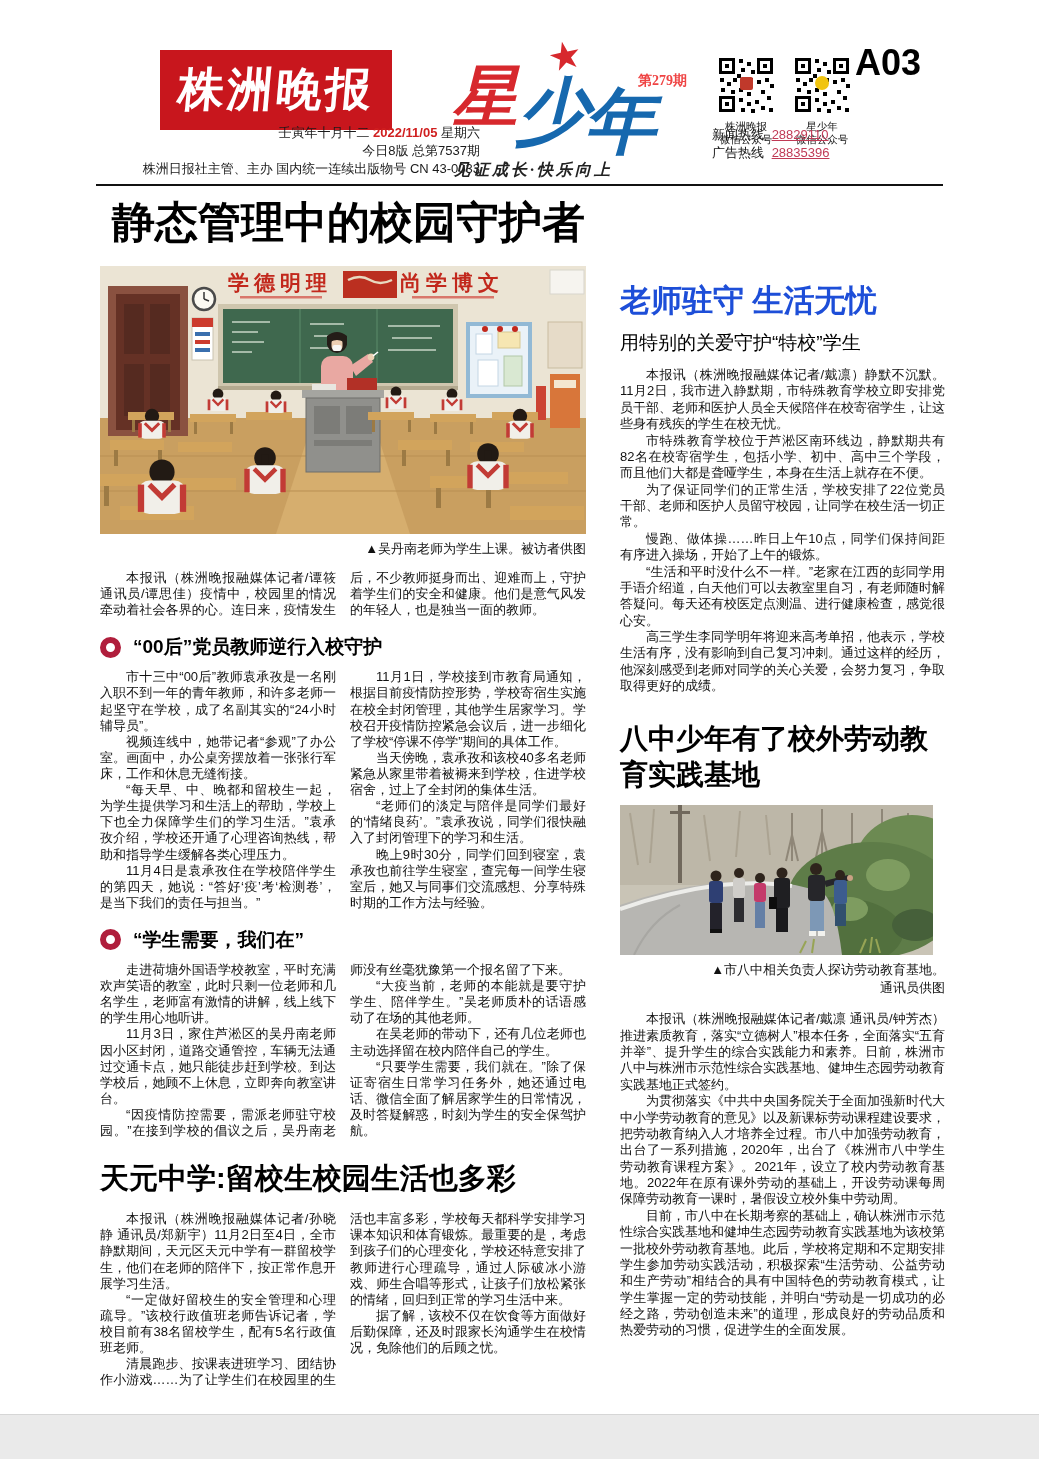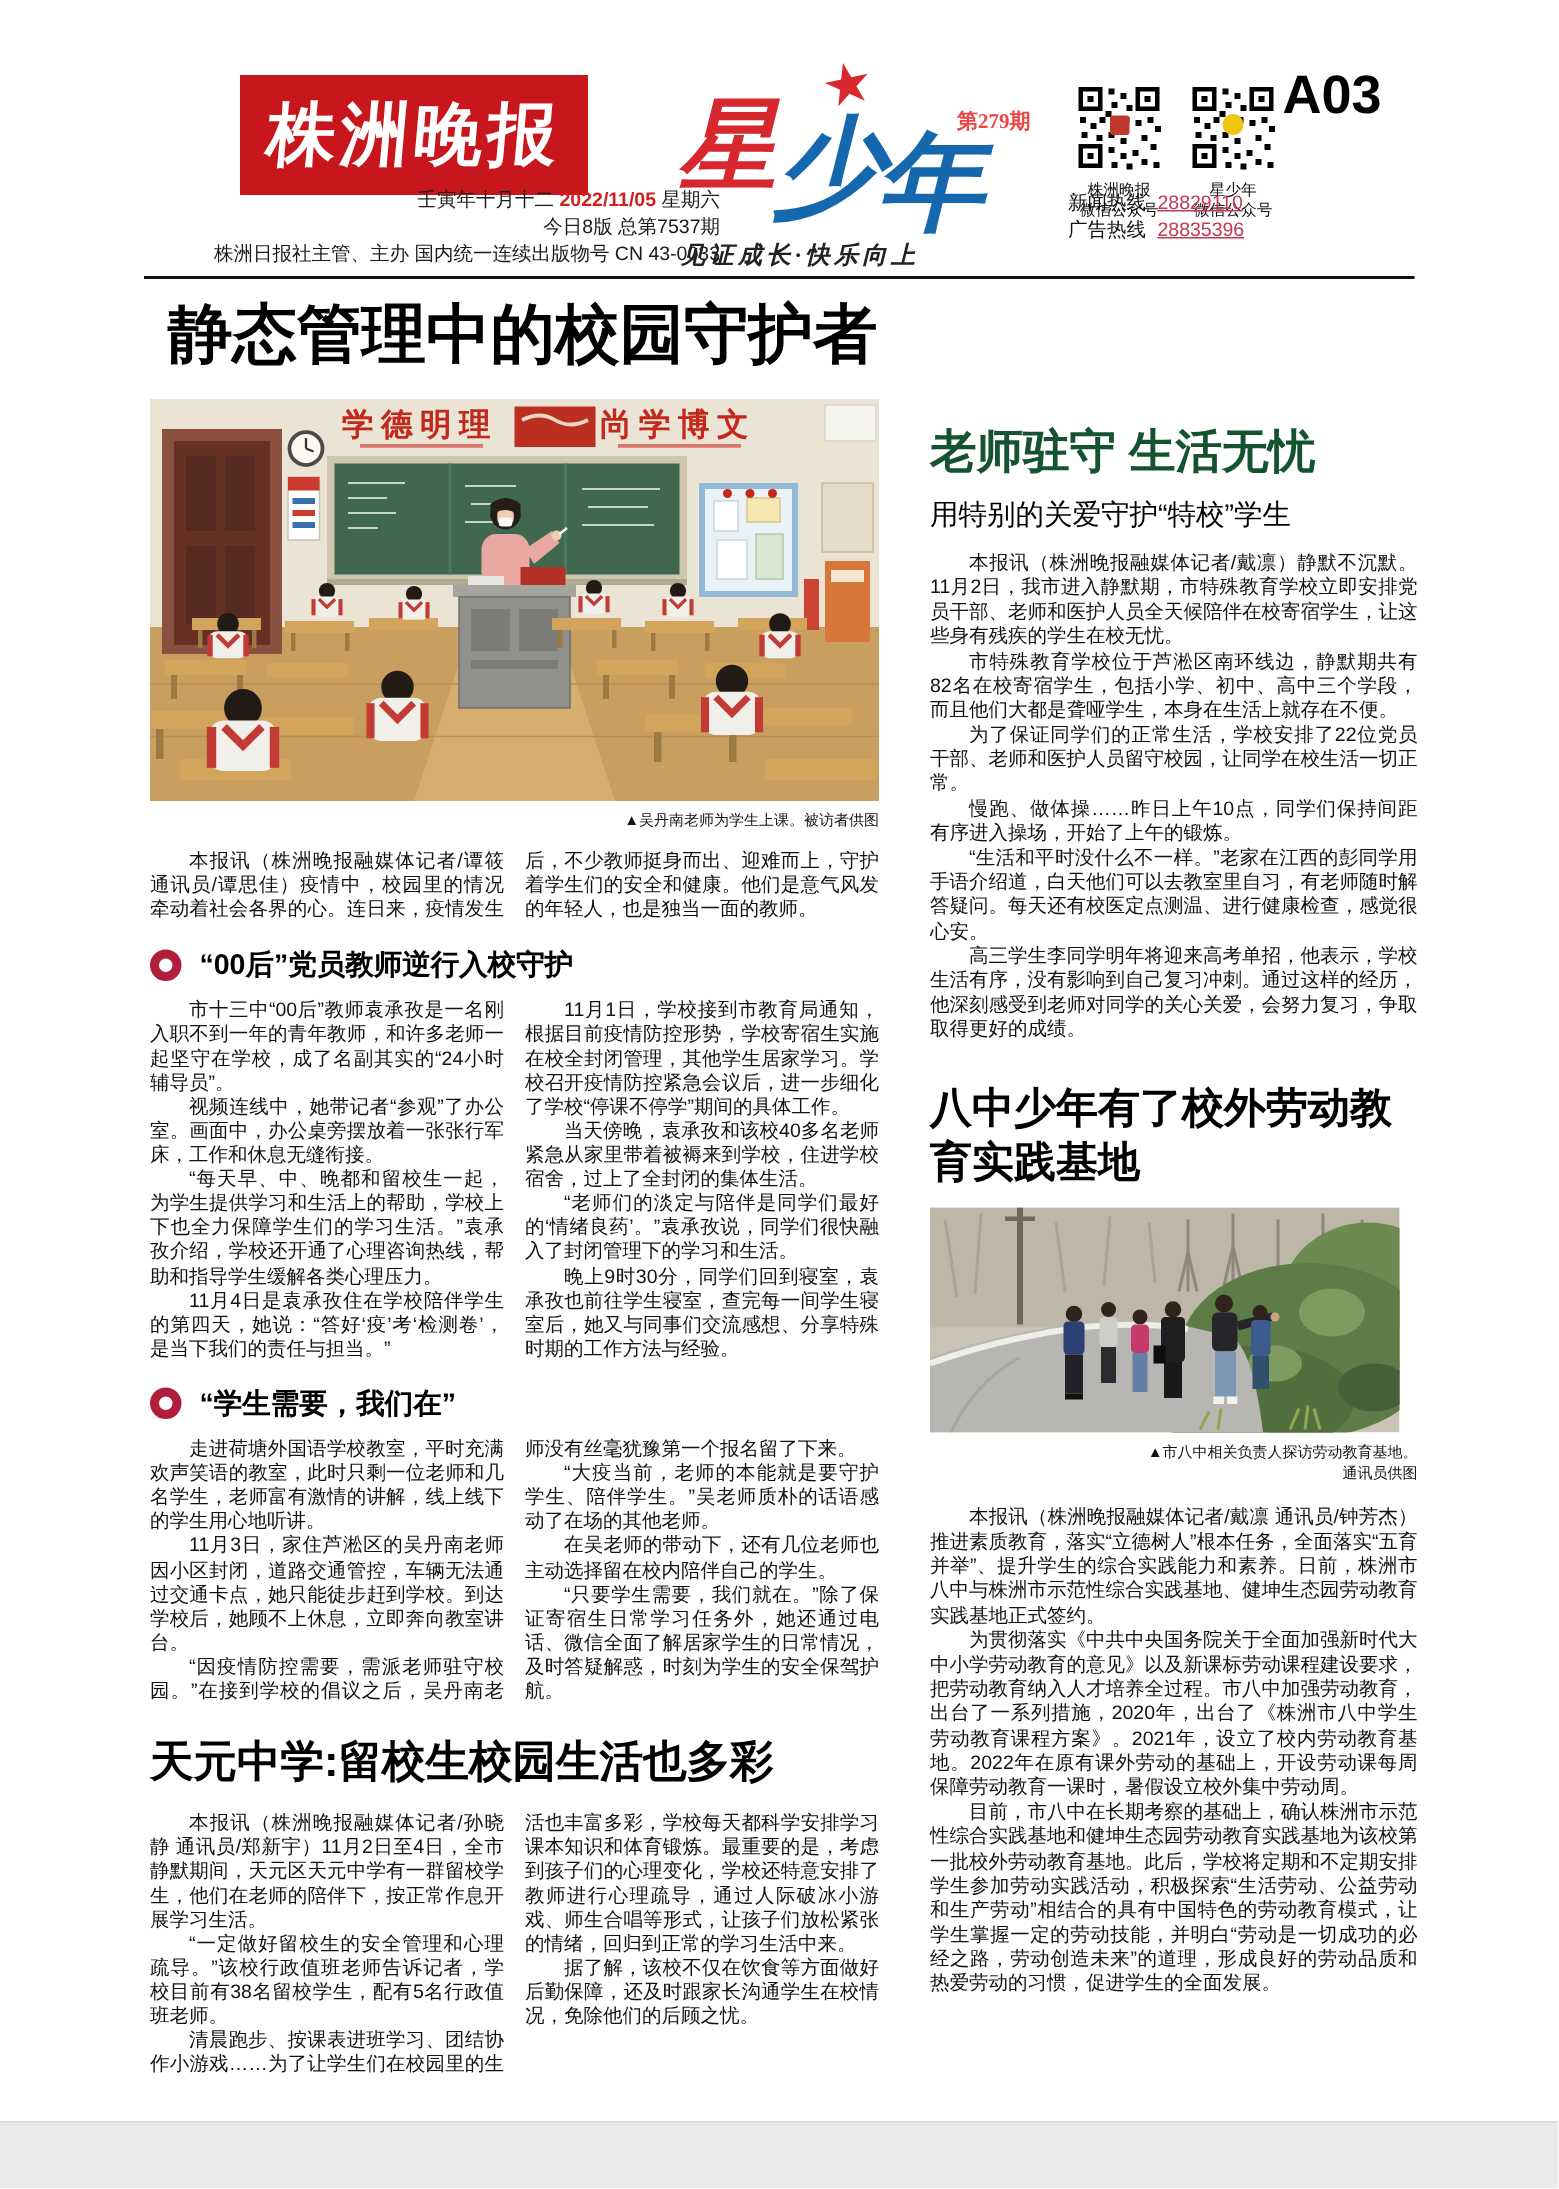--- a/index.html
+++ b/index.html
@@ -33,30 +33,30 @@
   .hot-num{color:#c03a55;text-decoration:underline;margin-left:4px;}
   .page-no{position:absolute;left:855px;top:42px;font-size:36px;font-weight:bold;color:#000;}
   .header-rule{position:absolute;left:96px;top:184px;width:847px;height:2px;background:#111;}
 
   
   .left-col{position:absolute;left:100px;top:194px;width:486px;}
   .right-col{position:absolute;left:620px;top:280px;width:325px;}
 
   .headline{font-size:43px;font-weight:bold;margin:0 0 14px 12px;letter-spacing:0px;color:#000;white-space:nowrap;}
   .photo{display:block;}
-  .caption{text-align:right;font-size:10px;margin-top:6px;color:#111;}
+  .caption{text-align:right;font-size:13px;margin-top:6px;color:#111;}
   .twocol{column-count:2;column-gap:14px;font-size:13px;line-height:1.24;text-align:justify;}
   .twocol p, .onecol p{text-indent:2em;margin:0;}
   .intro{margin-top:12px;}
   .sec-head{display:flex;align-items:center;gap:12px;margin:16px 0 9px 0;}
   .ring{width:9px;height:9px;border:6px solid #b01e3c;border-radius:50%;flex:0 0 auto;}
   .sec-title{font-size:19px;font-weight:bold;color:#000;}
   .ty-title{font-size:29px;font-weight:bold;margin:20px 0 12px 0;color:#000;white-space:nowrap;}
 
-  .rt-title{font-size:31px;font-weight:bold;margin:0;color:#14532d;white-space:nowrap;}
+  .rt-title{font-size:31px;font-weight:bold;margin:0;color:#1d4ed8;white-space:nowrap;}
   .rt-sub{font-size:19px;margin:8px 0 0 0;color:#000;}
   .onecol{font-size:13px;line-height:1.26;text-align:justify;}
   .rt-body{margin-top:11px;}
   .labor-title{font-size:28px;font-weight:bold;line-height:1.3;margin:26px 0 12px 0;color:#000;}
   .footer-band{position:absolute;left:0;top:1414px;width:1039px;height:45px;background:#eaeaea;border-top:1px solid #d6d6d6;}
 </style>
 </head>
 <body>
 
 <div class="page">

